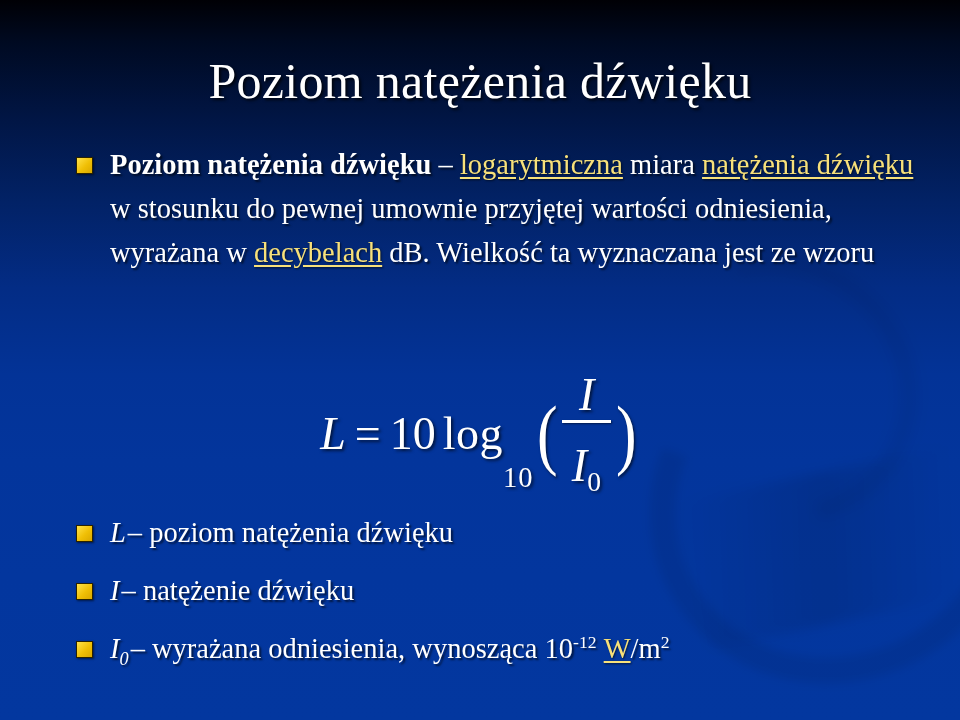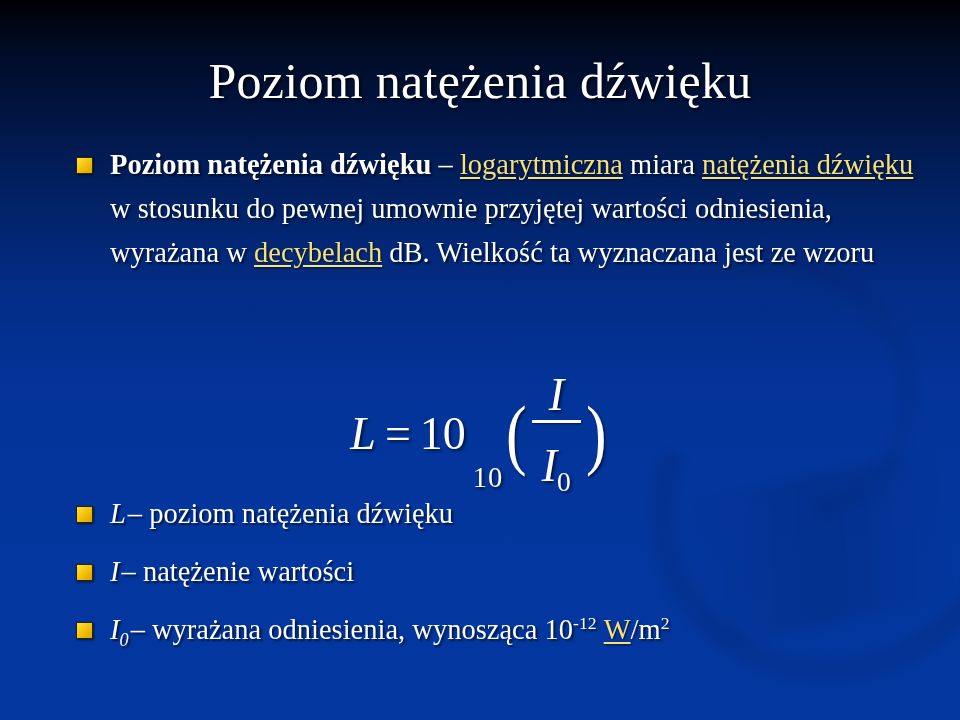--- a/index.html
+++ b/index.html
@@ -177,21 +177,21 @@
     font-style: normal;
     font-size: 0.6em;
     vertical-align: sub;
     letter-spacing: 0.5px;
   }
 
   
   #legend {
     position: absolute;
     left: 76px;
-    top: 495px;
+    top: 514px;
     width: 860px;
   }
   .legend-row {
     display: flex;
     align-items: flex-start;
     margin-bottom: 20px;
   }
   .legend-row .marker { margin-top: 11px; }
   .legend-text {
     color: #ffffff;
@@ -237,41 +237,42 @@
       <div class="para" id="def-text"><span class="lead">Poziom natężenia dźwięku</span><span>&nbsp;</span><span>–</span><span>&nbsp;</span><a class="lnk" href="#">logarytmiczna</a><span> miara </span><a class="lnk" href="#">natężenia dźwięku</a><span> w stosunku do pewnej umownie przyjętej wartości odniesienia, wyrażana w </span><a class="lnk" href="#">decybelach</a><span> dB. Wielkość ta wyznaczana jest ze wzoru</span></div>
     </div>
   </div>
 
   <div id="formula">
     <span id="formula-inner">
       <span class="var">L</span>
       <span class="op">=</span>
       <span class="num">10</span>
       <span style="width:7px;display:inline-block"></span>
+      <span class="logword">log</span>
       <span class="sub">10</span>
       <span class="paren">(</span>
       <span class="frac">
         <span class="top var">I</span>
         <span class="bar"></span>
         <span class="bot"><span class="var">I</span><span class="sub0">0</span></span>
       </span>
       <span class="paren">)</span>
     </span>
   </div>
 
   <div id="legend">
 
     <div class="legend-row">
       <span class="marker"></span>
       <div class="legend-text"><span class="sym">L</span><span>–</span><span> poziom natężenia dźwięku</span></div>
     </div>
 
     <div class="legend-row">
       <span class="marker"></span>
-      <div class="legend-text"><span class="sym">I</span><span>–</span><span> natężenie wartości</span></div>
+      <div class="legend-text"><span class="sym">I</span><span>–</span><span> natężenie dźwięku</span></div>
     </div>
 
     <div class="legend-row">
       <span class="marker"></span>
       <div class="legend-text"><span class="sym"><span>I</span><sub>0</sub></span><span>–</span><span> wyrażana odniesienia, wynosząca </span><span>10</span><sup>-12</sup><span>&nbsp;</span><a class="lnk" href="#">W</a><span>/m</span><sup>2</sup></div>
     </div>
 
   </div>
 </div>
 

